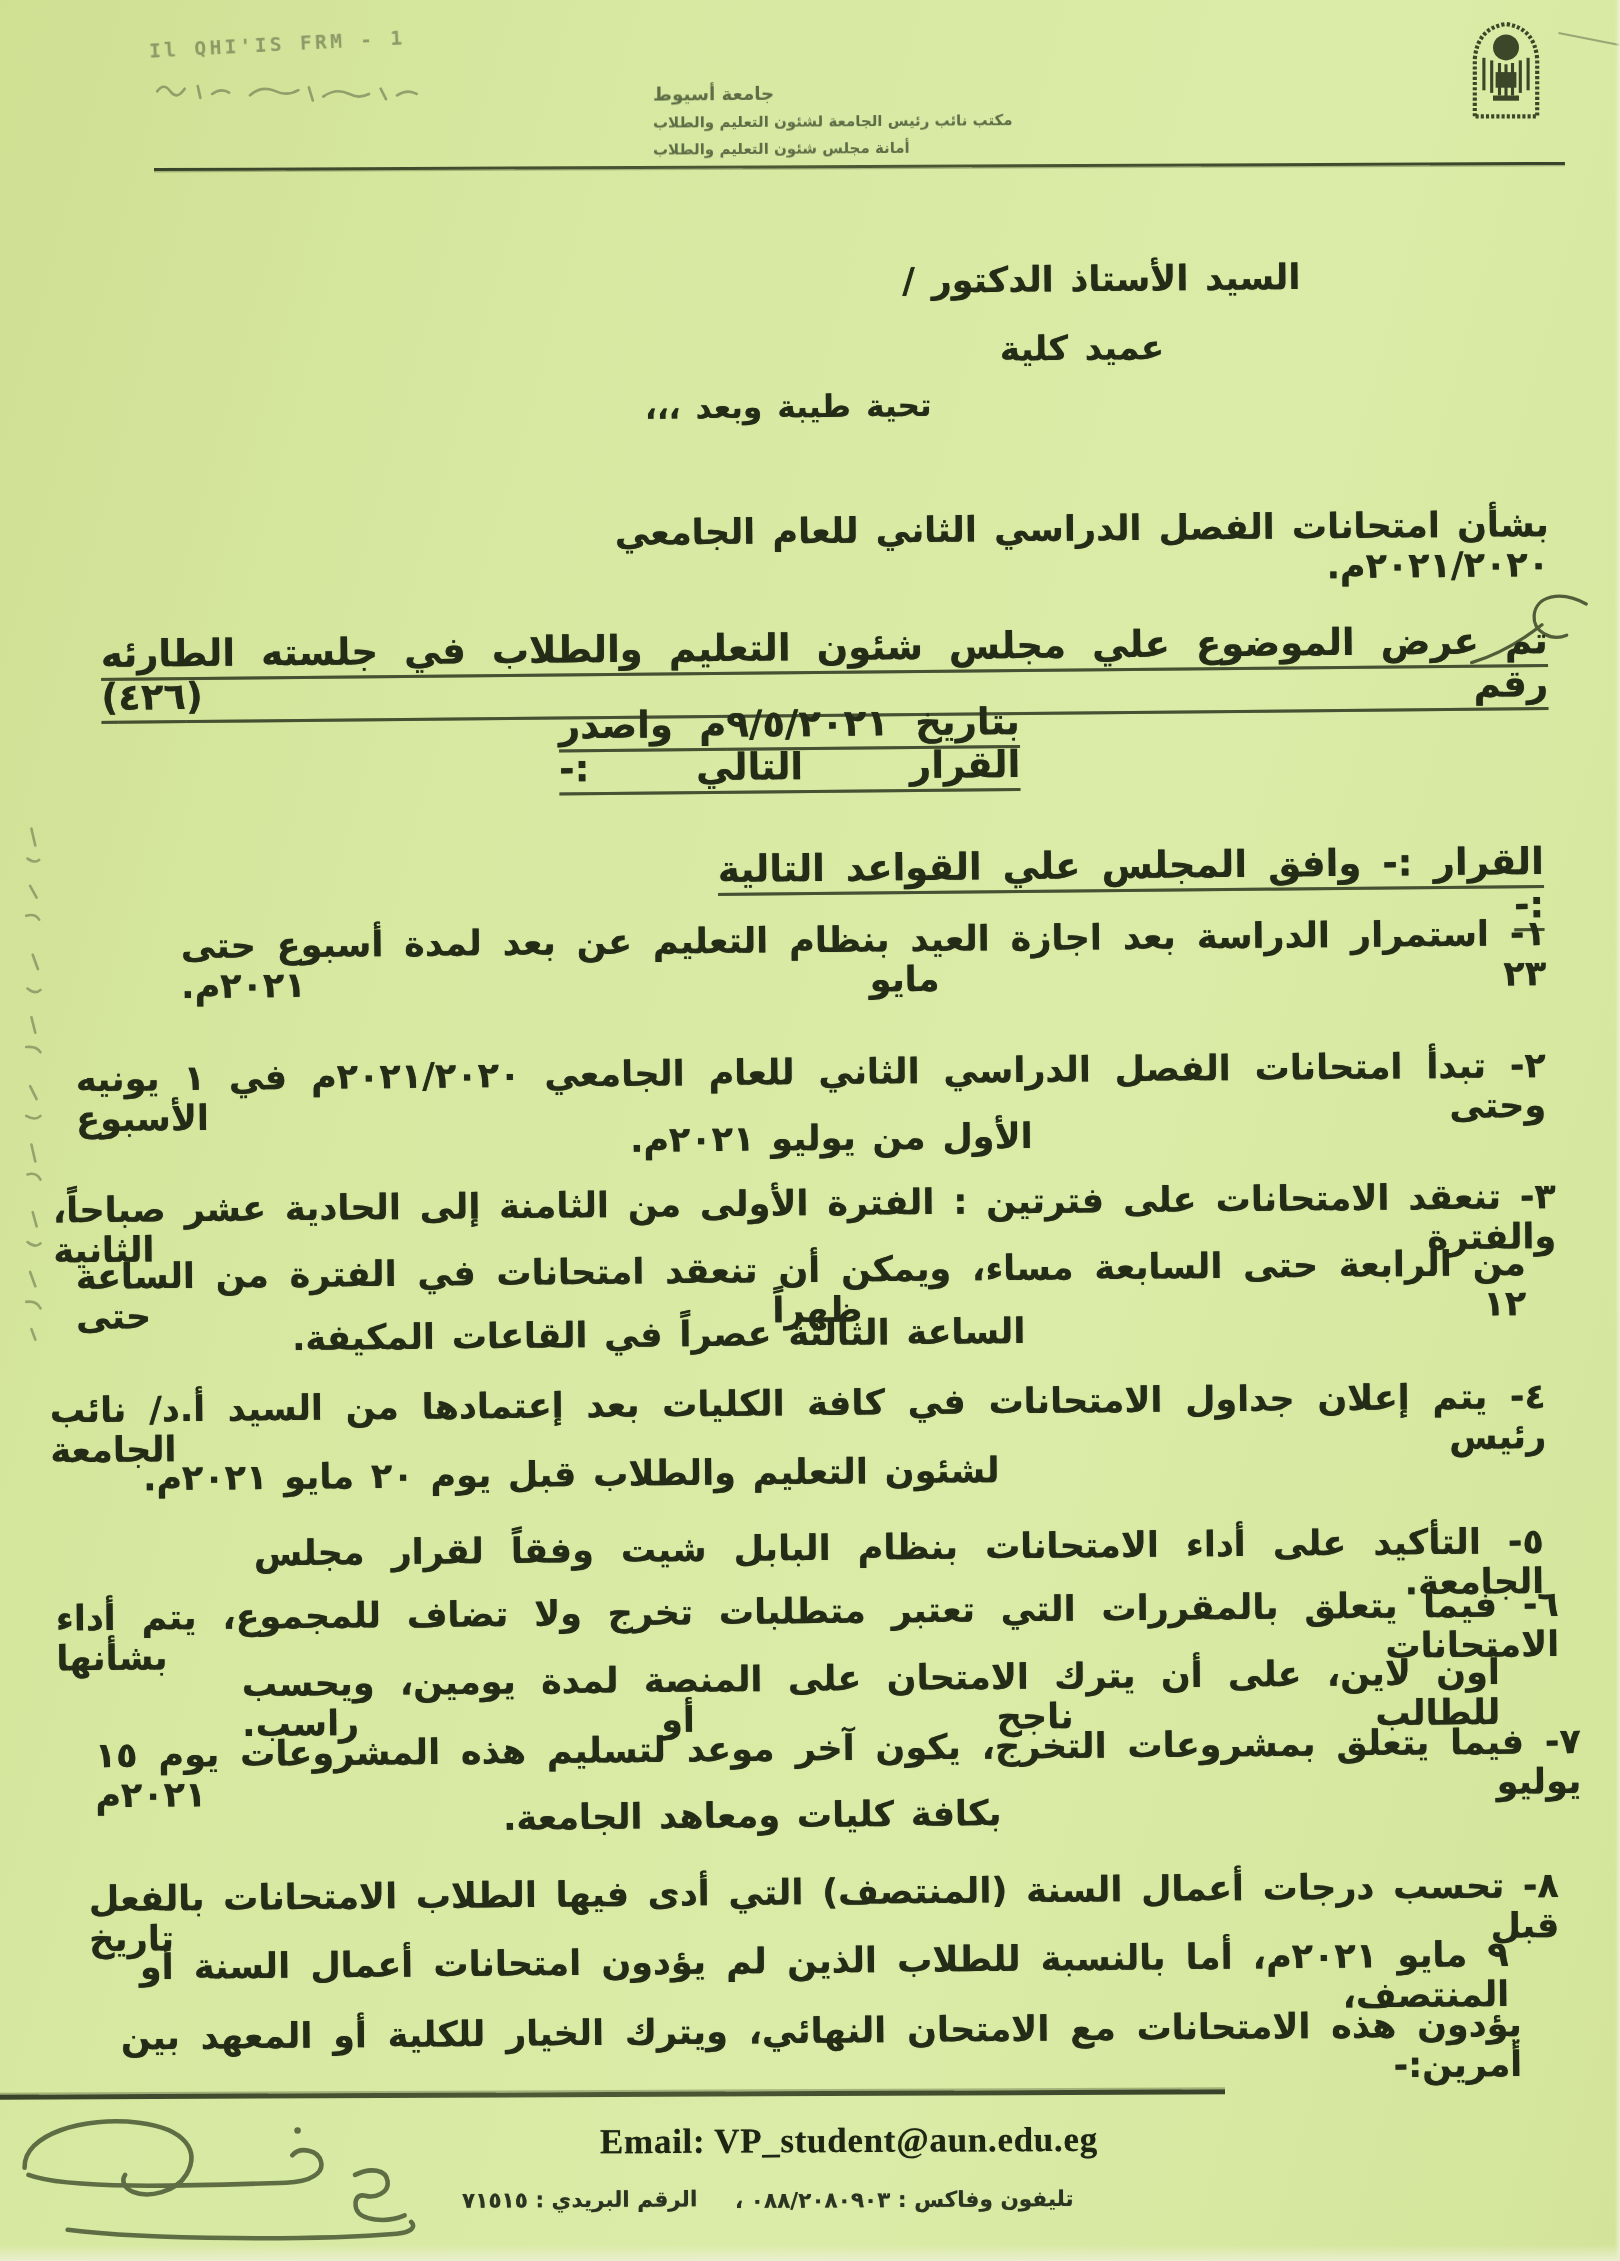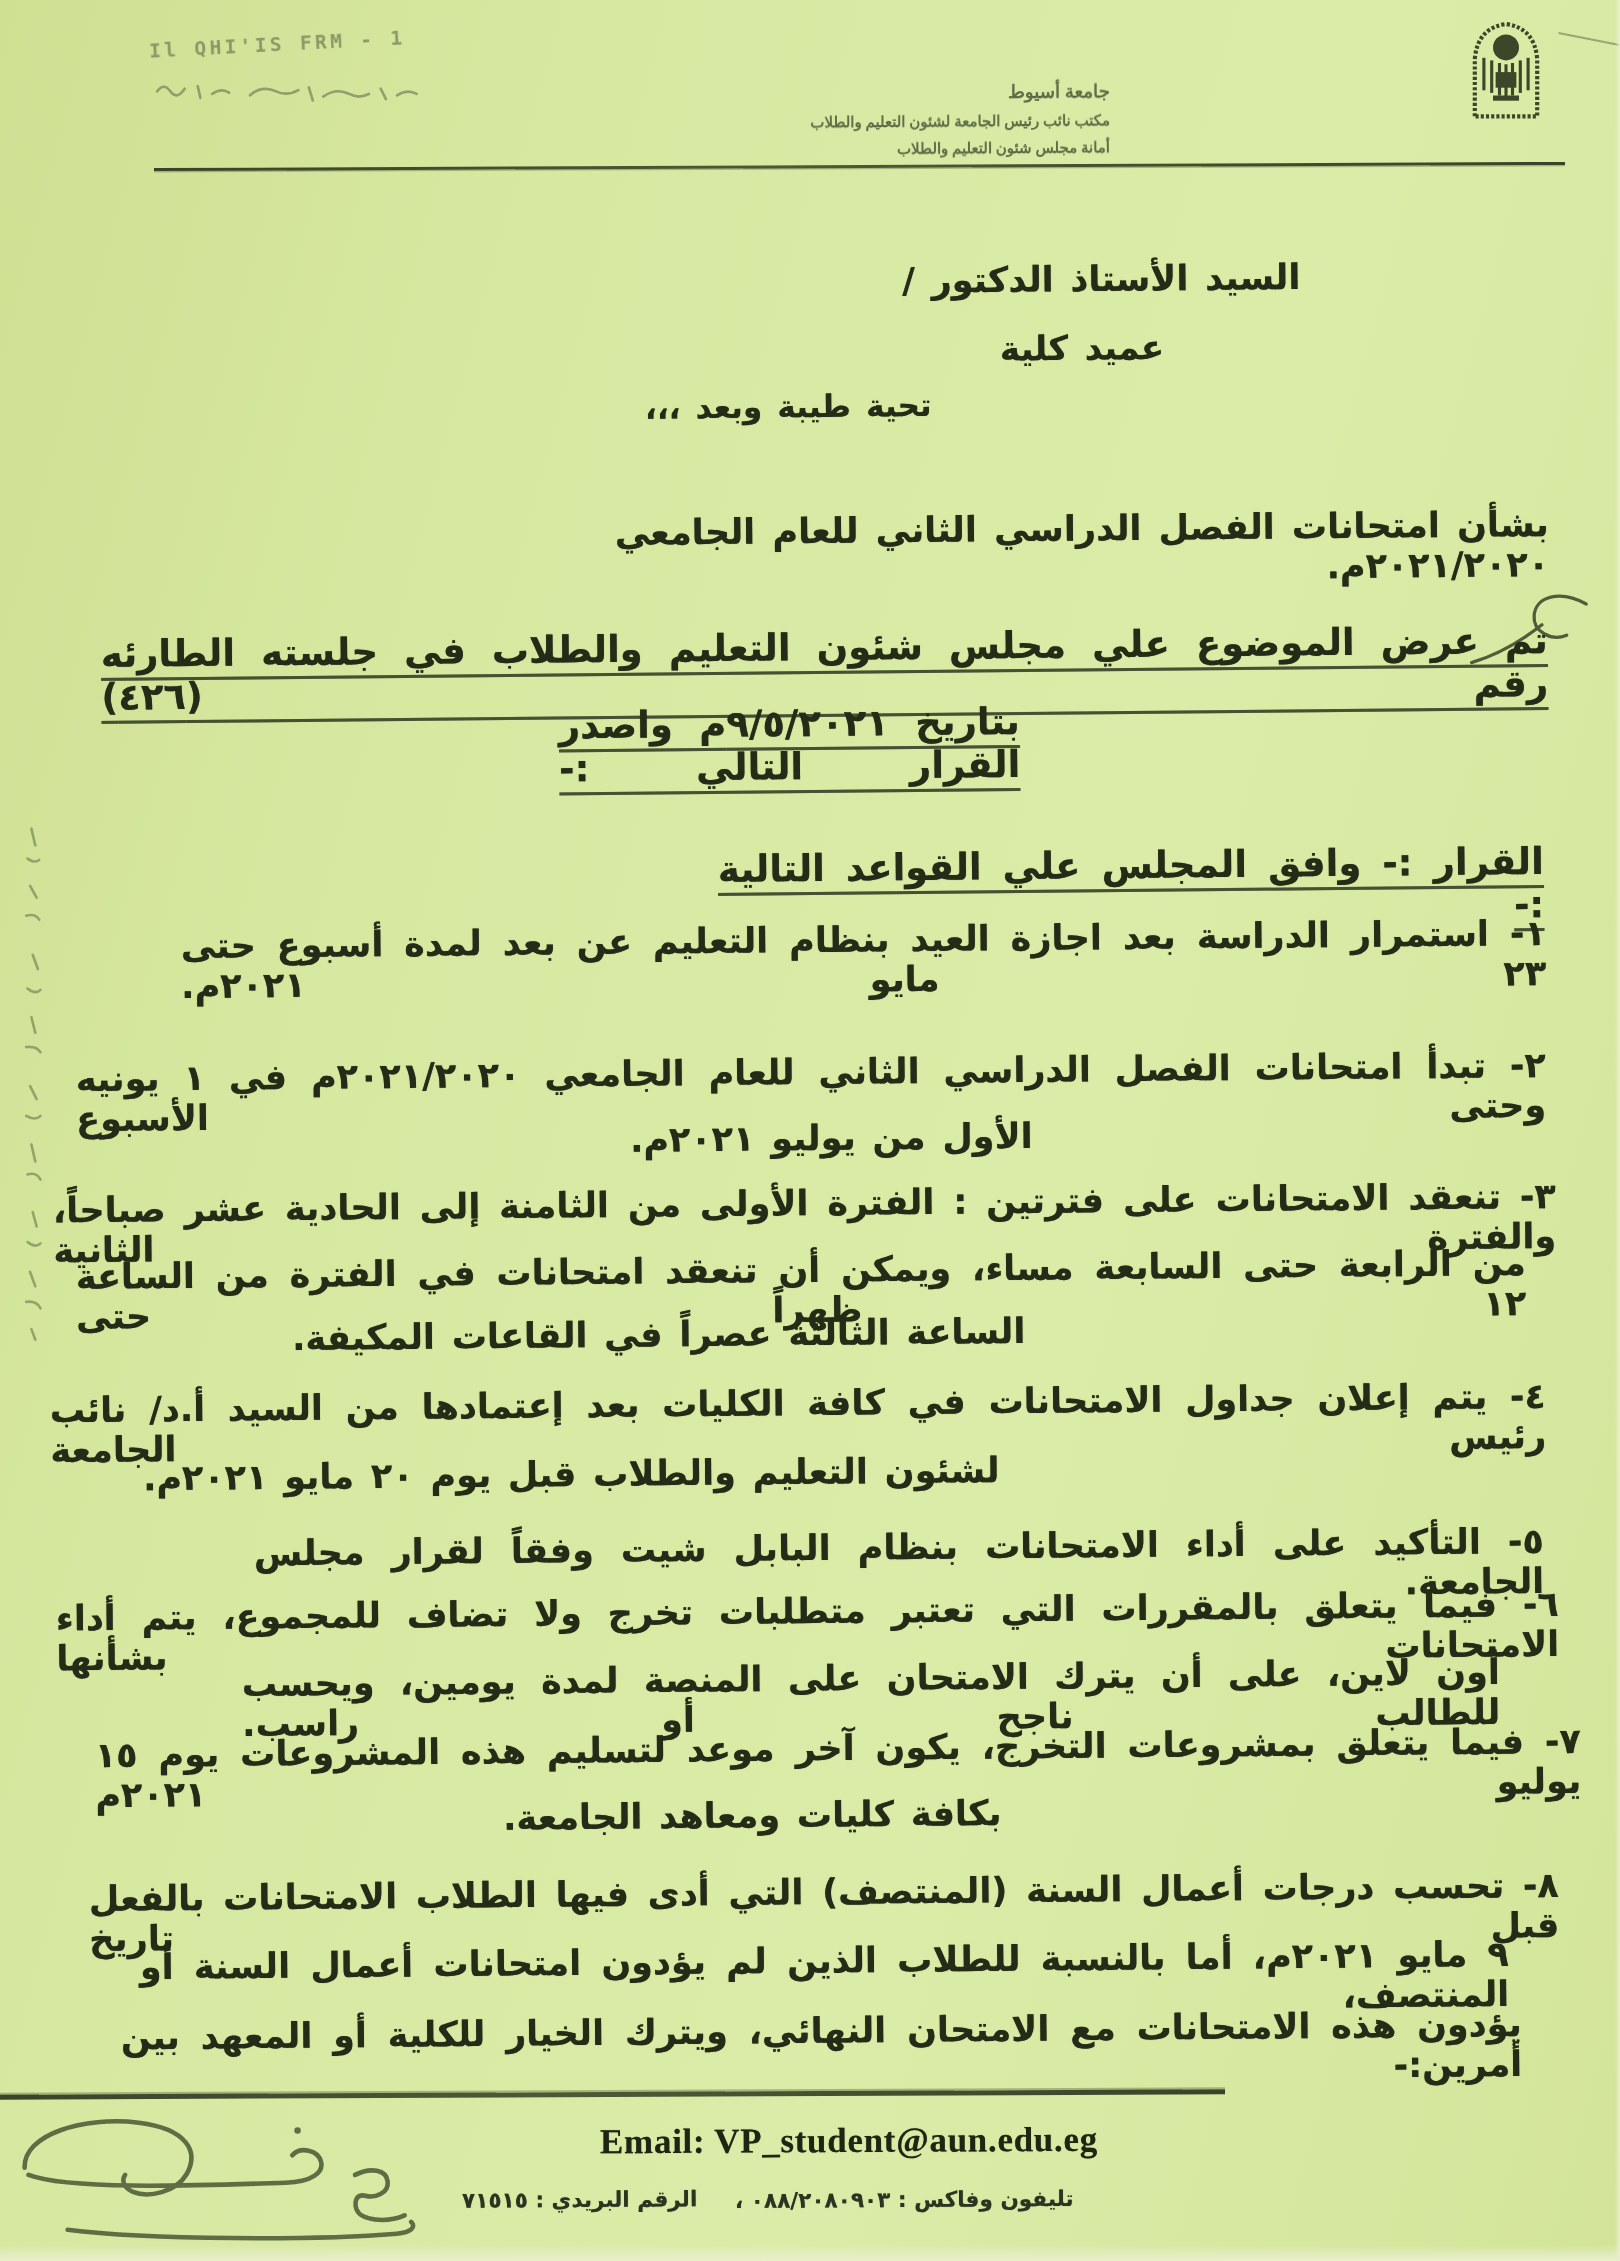--- a/index.html
+++ b/index.html
@@ -15,21 +15,21 @@
   }
   .fw{white-space:normal;text-align:justify;text-align-last:justify;text-justify:inter-word;}
   .ul{text-decoration:underline;text-decoration-thickness:3.3px;
       text-decoration-color:rgba(50,60,36,.55);text-underline-offset:11px;}
   .faint{color:rgba(68,82,50,.82);filter:blur(0.5px);}
   .rule{position:absolute;background:linear-gradient(to left,#39432a,#4d5935 55%,#39432a);
         transform:rotate(-0.25deg);}
   .stamp{position:absolute;left:149px;top:33px;font-size:19.6px;letter-spacing:3.3px;
          color:rgba(80,92,60,.55);filter:blur(0.7px);transform:rotate(-3deg);
          font-family:"DejaVu Sans Mono",monospace;font-weight:bold;direction:ltr;}
-  .letterhead{position:absolute;left:653px;top:82px;width:457px;text-align:right;font-family:Liberation Serif, serif;}
+  .letterhead{position:absolute;left:653px;top:82px;width:457px;text-align:left;}
   .letterhead div{font-weight:bold;transform:rotate(-0.4deg);}
   .lh1{font-size:18.3px;margin-bottom:8.5px;}
   .lh2{font-size:15px;margin-bottom:9.8px;}
   .lh3{font-size:15px;}
   .email{
     position:absolute;left:600px;top:2121px;direction:ltr;white-space:nowrap;
     font-family:"Liberation Serif","DejaVu Serif",serif;font-weight:bold;
     font-size:35px;color:#1e2613;letter-spacing:0.7px;
     text-shadow:0 0 0.7px rgba(30,38,18,.6);transform:rotate(-0.3deg);
   }

